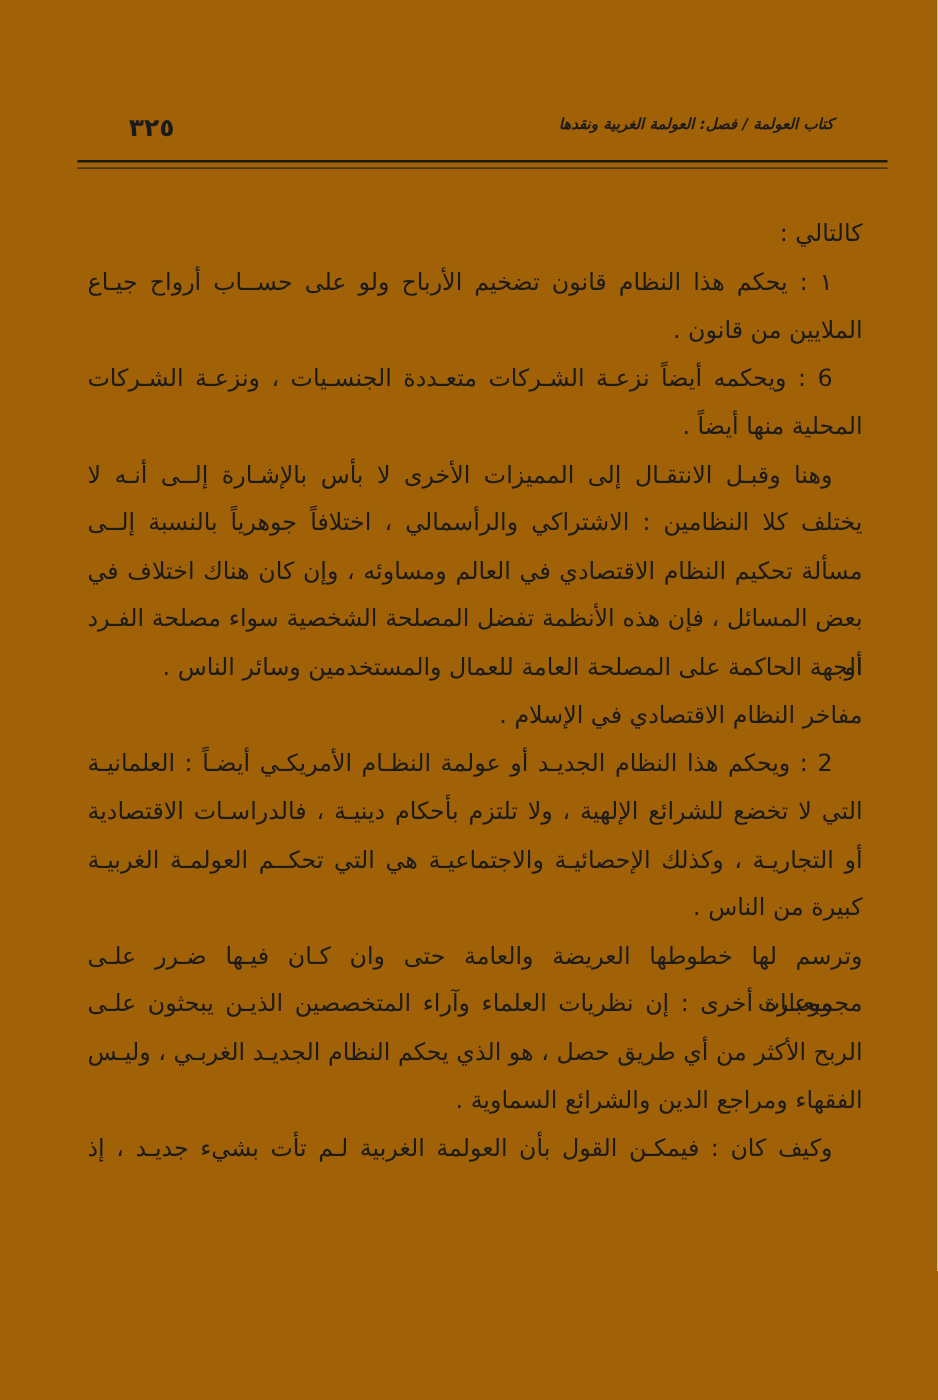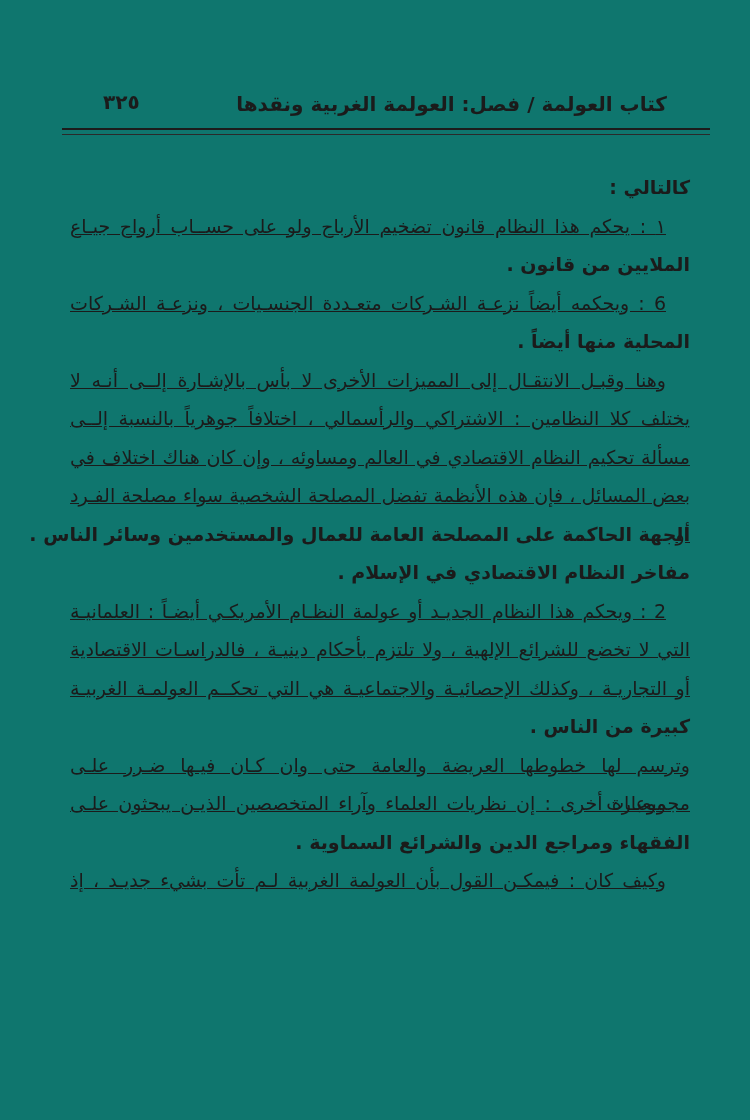--- a/index.html
+++ b/index.html
@@ -4,36 +4,37 @@
 <style>
   html, body {
     margin: 0;
     padding: 0;
     background: #ffffff;
   }
   .page {
     position: relative;
     width: 750px;
     height: 1120px;
-    background: #0f766e;
+    background: #a16207;
     overflow: hidden;
     font-family: "DejaVu Sans", sans-serif;
     color: #1b1b1b;
     direction: rtl;
   }
   
   .header-title {
     position: absolute;
     top: 92px;
     right: 83px;
-    font-size: 20px;
+    font-size: 12px;
     font-weight: bold;
     letter-spacing: 0px;
     white-space: nowrap;
     direction: rtl;
+    font-style: italic;
   }
   .page-number {
     position: absolute;
     top: 90px;
     left: 103px;
     font-size: 20px;
     font-weight: bold;
     letter-spacing: 2px;
     direction: rtl;
   }
@@ -58,26 +59,24 @@
   .line {
     height: 38.5px;
     line-height: 38.5px;
     white-space: nowrap;
     overflow: visible;
   }
   .line.just {
     text-align: justify;
     text-align-last: justify;
     white-space: normal;
-    text-decoration: underline;
   }
   .line.end {
     text-align: right;
     text-align-last: right;
-    font-weight: bold;
   }
   .line.ind {
     padding-right: 24px;
   }
 </style>
 </head>
 <body>
 
 <div class="page">
 
@@ -98,17 +97,18 @@
       <div class="line just">مسألة تحكيم النظام الاقتصادي في العالم ومساوئه ، وإن كان هناك اختلاف في</div>
       <div class="line just">بعض المسائل ، فإن هذه الأنظمة تفضل المصلحة الشخصية سواء مصلحة الفـرد أو</div>
       <div class="line end">الجهة الحاكمة على المصلحة العامة للعمال والمستخدمين وسائر الناس .</div>
       <div class="line end">مفاخر النظام الاقتصادي في الإسلام .</div>
       <div class="line just ind">2 : ويحكم هذا النظام الجديـد أو عولمة النظـام الأمريكـي أيضـاً : العلمانيـة</div>
       <div class="line just">التي لا تخضع للشرائع الإلهية ، ولا تلتزم بأحكام دينيـة ، فالدراسـات الاقتصادية</div>
       <div class="line just">أو التجاريـة ، وكذلك الإحصائيـة والاجتماعيـة هي التي تحكــم العولمـة الغربيـة</div>
       <div class="line end">كبيرة من الناس .</div>
       <div class="line just">وترسم لها خطوطها العريضة والعامة حتى وان كـان فيـها ضـرر علـى مجموعـات</div>
       <div class="line just ind">وبعبارة أخرى : إن نظريات العلماء وآراء المتخصصين الذيـن يبحثون علـى</div>
+      <div class="line just">الربح الأكثر من أي طريق حصل ، هو الذي يحكم النظام الجديـد الغربـي ، وليـس</div>
       <div class="line end">الفقهاء ومراجع الدين والشرائع السماوية .</div>
       <div class="line just ind">وكيف كان : فيمكـن القول بأن العولمة الغربية لـم تأت بشيء جديـد ، إذ</div>
     </div>
 
 </div>
 
 </body></html>

